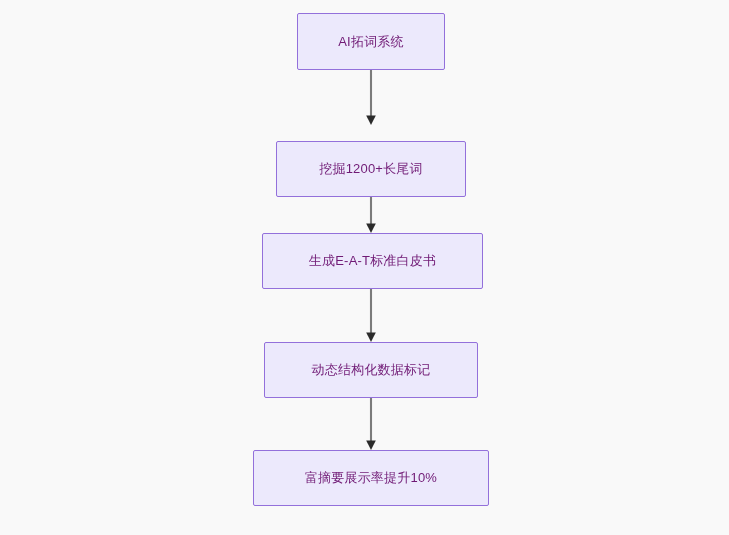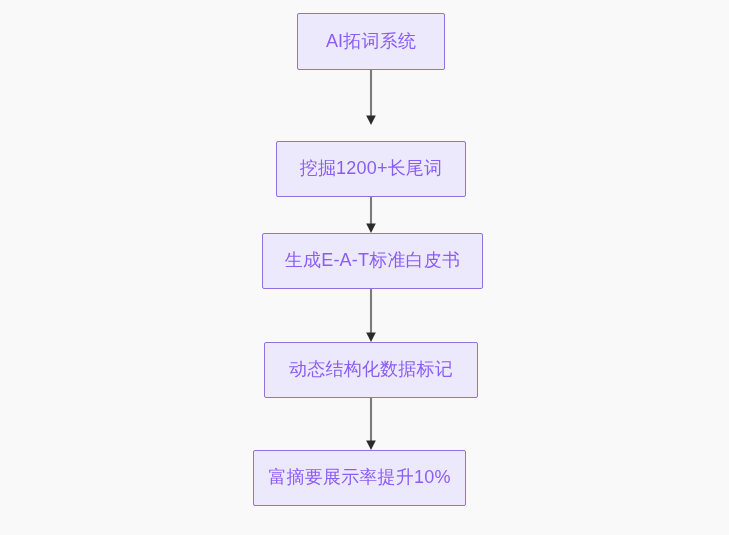--- a/index.html
+++ b/index.html
@@ -23,39 +23,39 @@
 
   .node {
     position: absolute;
     box-sizing: border-box;
     background: #ece9fc;
     border: 1.6px solid #9370db;
     border-radius: 2px;
     display: flex;
     align-items: center;
     justify-content: center;
-    color: #8b5cf6;
-    font-size: 18px;
+    color: #701a75;
+    font-size: 13px;
     line-height: 1.2;
     letter-spacing: 0.2px;
     white-space: nowrap;
     user-select: none;
   }
 
   .node-label {
     display: block;
     text-align: center;
   }
 
   
   #node-0 { left: 297px; top: 13px;  width: 148px; height: 57px; }
   #node-1 { left: 276px; top: 125px; width: 190px; height: 56px; margin-top: 16px; }
   #node-2 { left: 262px; top: 233px; width: 221px; height: 56px; }
   #node-3 { left: 264px; top: 342px; width: 214px; height: 56px; }
-  #node-4 { left: 253px; top: 450px; width: 213px; height: 56px; }
+  #node-4 { left: 253px; top: 450px; width: 236px; height: 56px; }
 
   .edge-svg {
     position: absolute;
     left: 0;
     top: 0;
     width: 729px;
     height: 535px;
     pointer-events: none;
     overflow: visible;
   }

